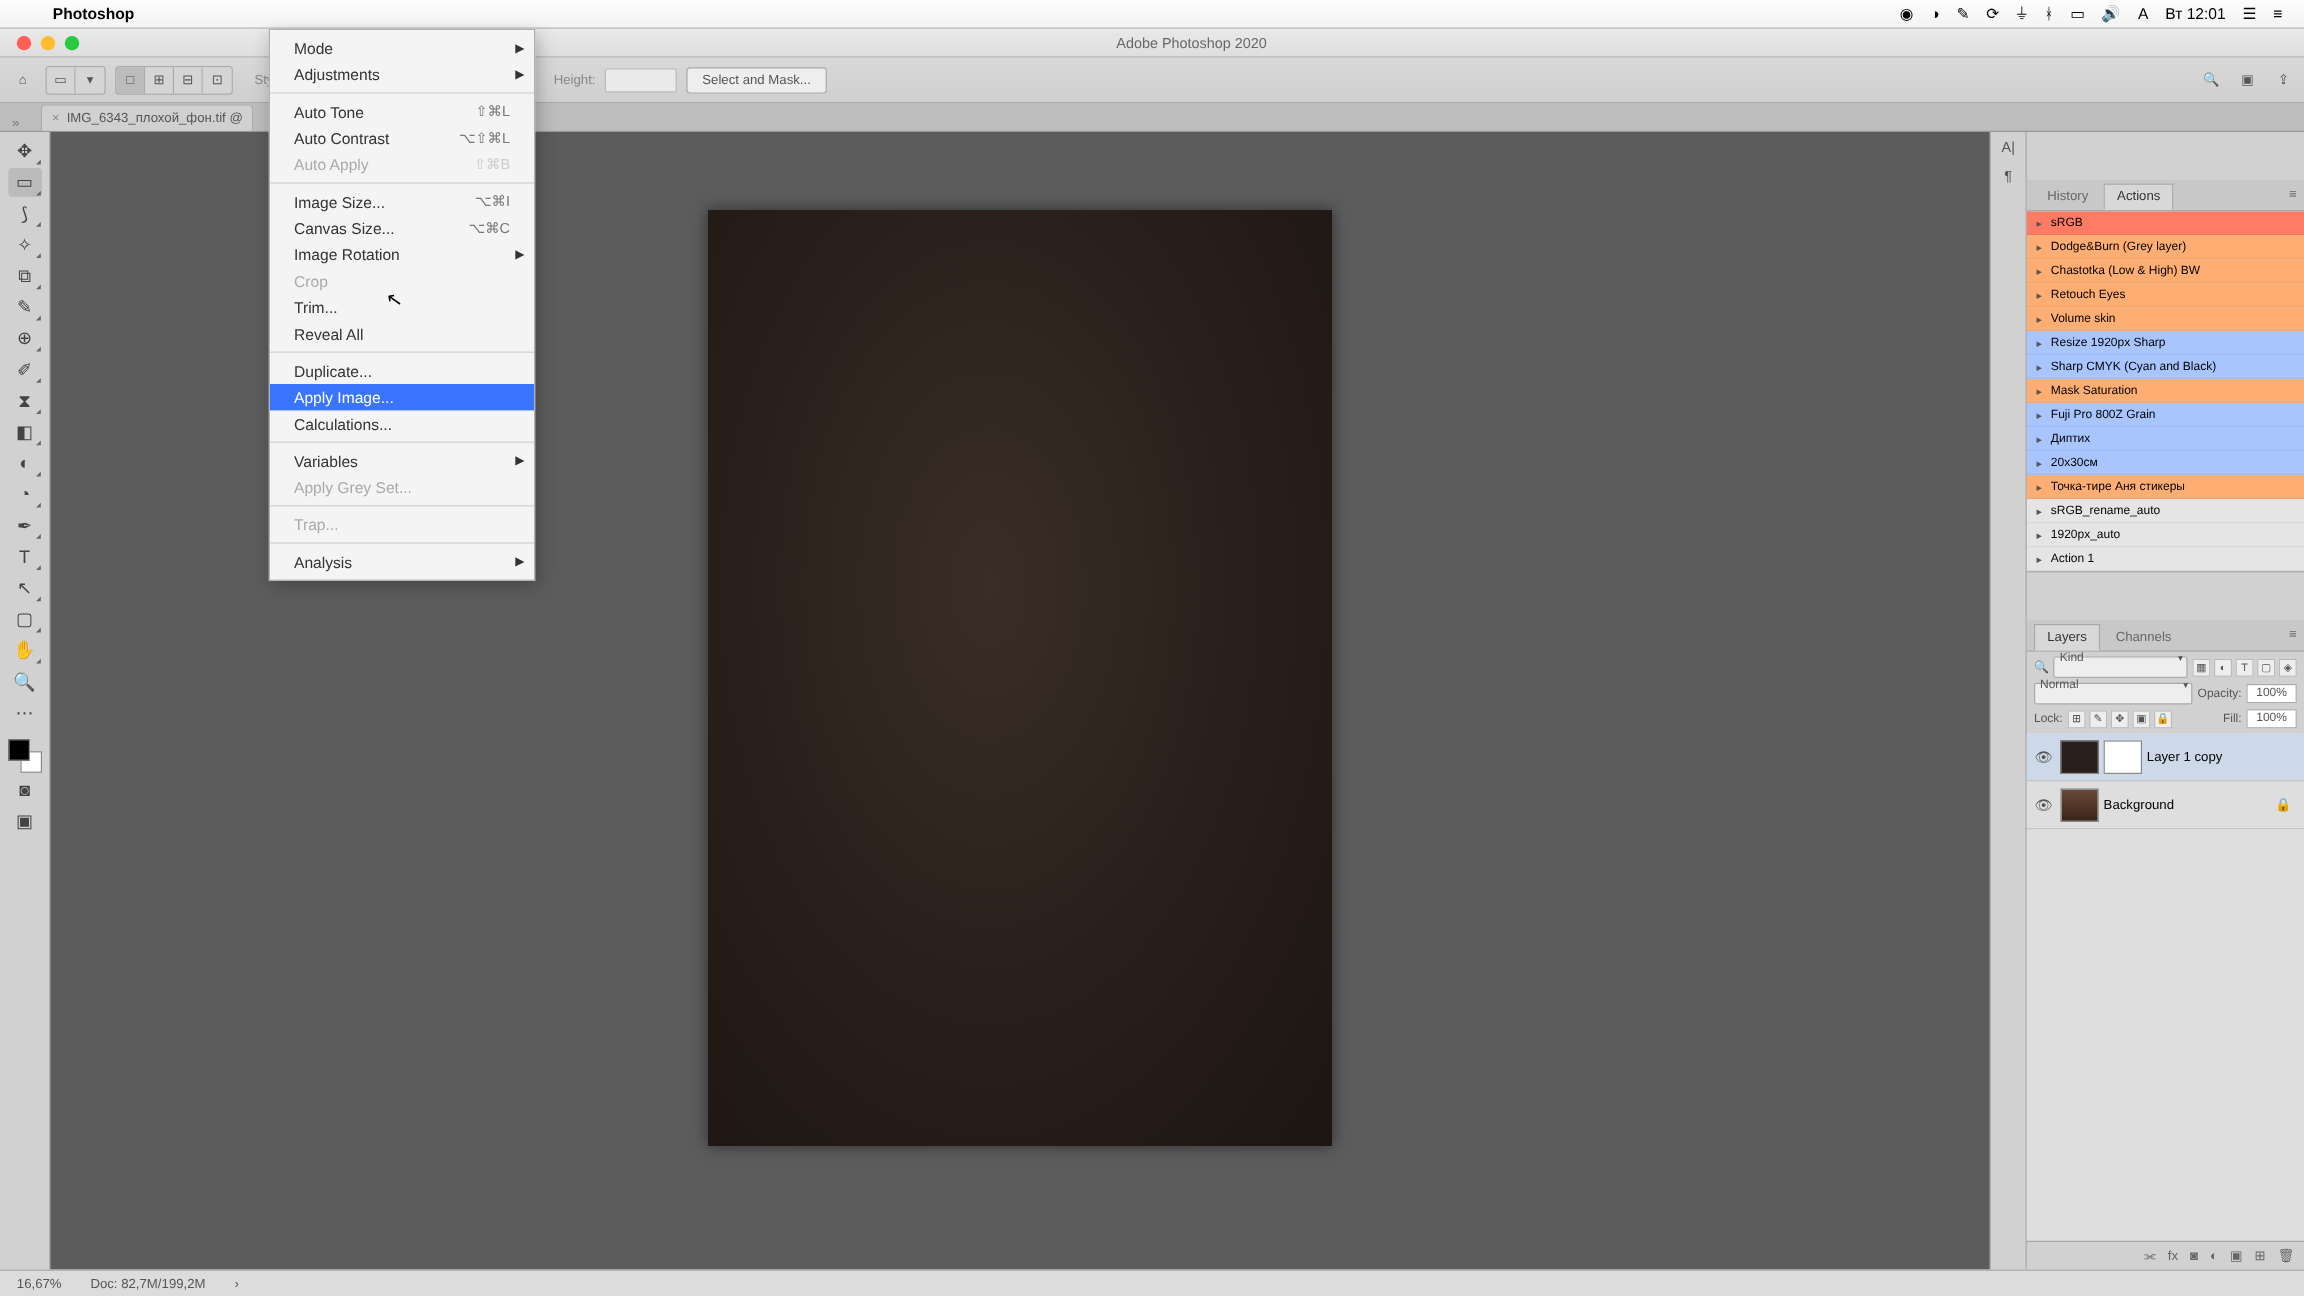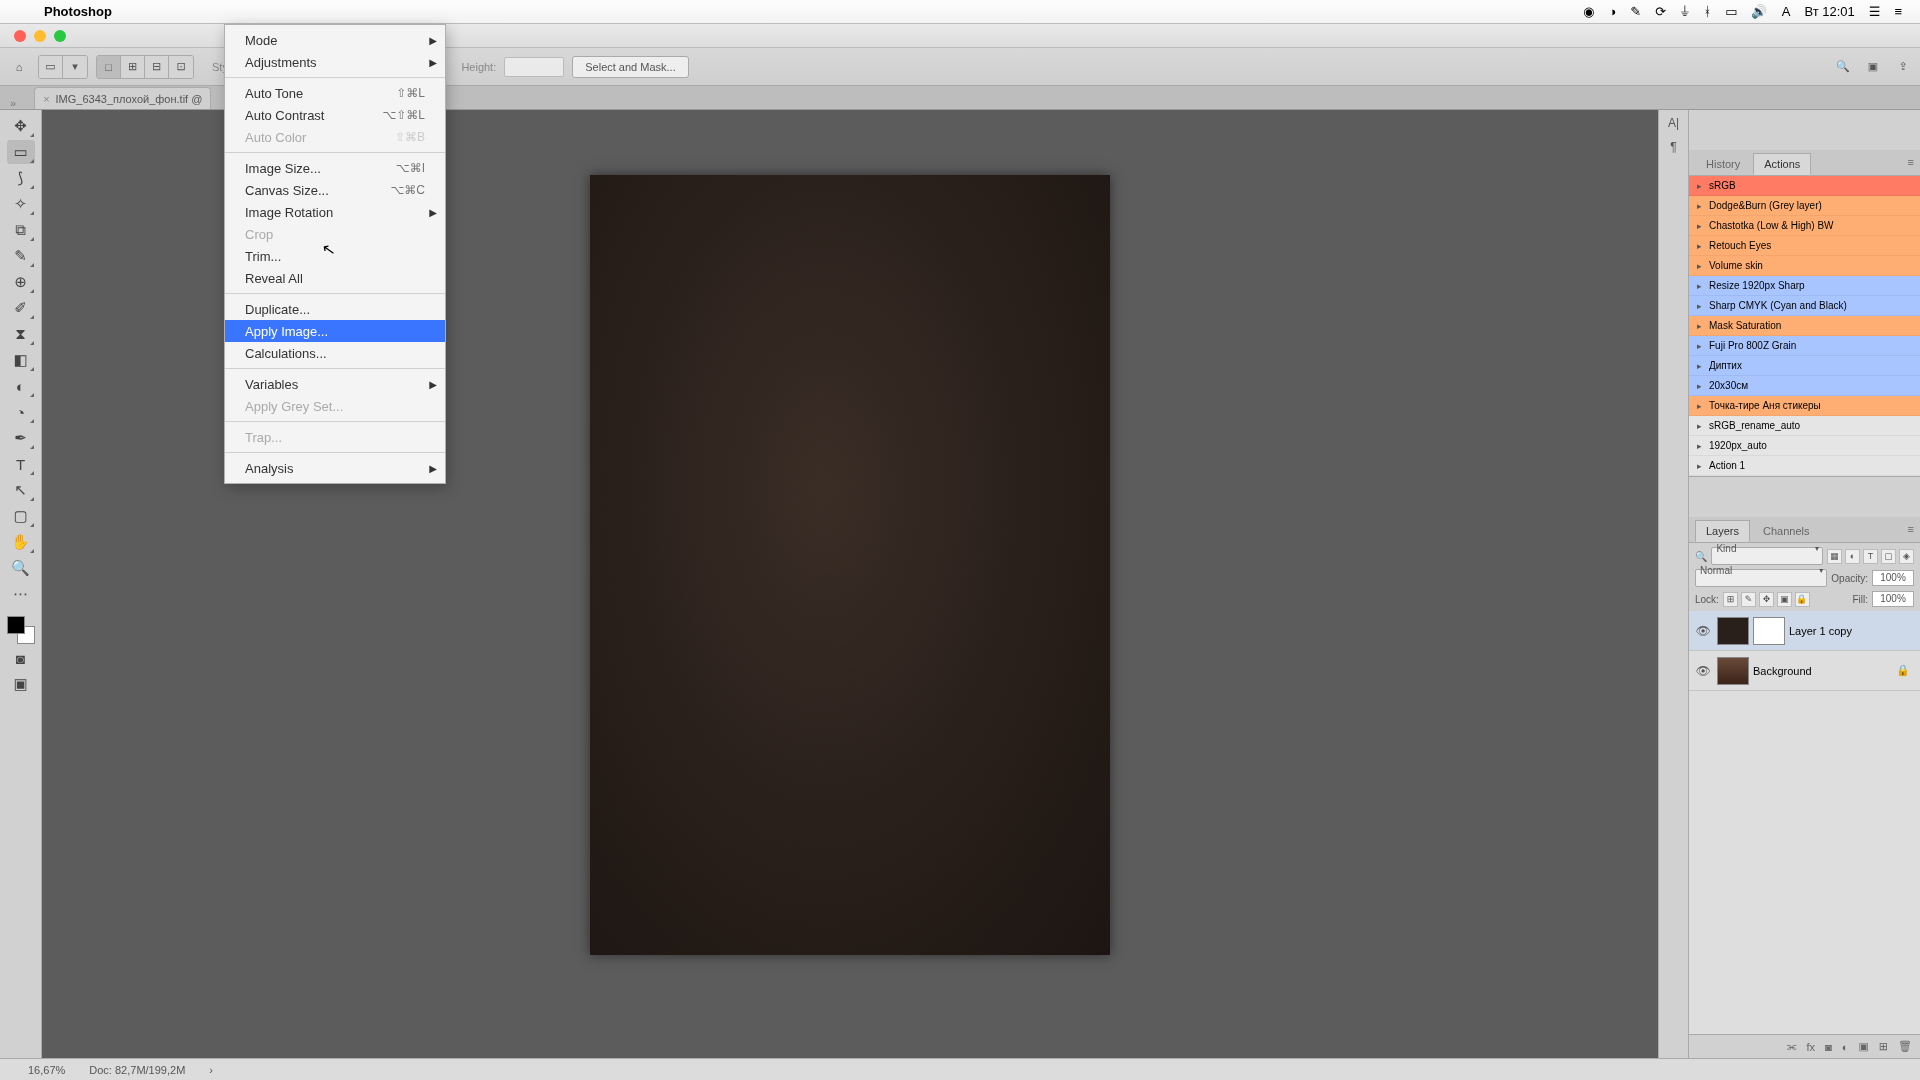--- a/index.html
+++ b/index.html
@@ -82,21 +82,21 @@
 .layer-row { height:40px; display:flex; align-items:center; border-bottom:1px solid #c5c5c5; font-size:11px; }
 .layer-row.sel { background:#cdd8e8; }
 .eye-col { width:28px; text-align:center; font-size:12px; color:#555; }
 .thumb { width:32px; height:28px; background:#2a201b; border:1px solid #888; margin-right:4px; }
 .thumb.mask { background:#fff; }
 .thumb.bgimg { background: linear-gradient(#6a4a3a,#3a2418); }
 .lock-ico { margin-left:auto; margin-right:10px; font-size:11px; color:#666; }
 .panel-footer { height:24px; border-top:1px solid #aaa; display:flex; align-items:center; justify-content:flex-end; gap:10px; padding-right:8px; font-size:11px; color:#666; }
 
 
-.status-bar { position:absolute; left:0; right:0; bottom:0; height:22px; background:#dcdcdc; border-top:1px solid #aaa; display:flex; align-items:center; font-size:11px; color:#555; padding-left:28px; gap:24px; }
+.status-bar { position:absolute; left:0; right:0; bottom:0; height:22px; background:#dcdcdc; border-top:1px solid #aaa; display:flex; align-items:center; font-size:11px; color:#555; padding-left:14px; gap:24px; }
 
 
 .dropdown { position:absolute; top:24px; left:224px; width:222px; background:#f4f4f4; border:1px solid #b0b0b0; box-shadow:2px 4px 14px rgba(0,0,0,0.25); font-size:13px; padding:4px 0; z-index:1000; }
 .dd-item { height:22px; display:flex; align-items:center; padding:0 20px 0 20px; position:relative; color:#333; }
 .dd-item.disabled { color:#aaa; }
 .dd-item.hover { background:#3a75ff; color:#fff; }
 .dd-item .shortcut { margin-left:auto; font-size:12px; color:#777; }
 .dd-item.disabled .shortcut { color:#ccc; }
 .dd-item .sub-arrow { position:absolute; right:8px; font-size:10px; }
 .dd-sep { height:1px; background:#d0d0d0; margin:4px 0; }
@@ -124,20 +124,21 @@
     <span class="ico">≡</span>
   </div>
 </div>
 
 <div class="win-title">
   <div class="traffic">
     <span class="t-red"></span>
     <span class="t-yel"></span>
     <span class="t-grn"></span>
   </div>
+  <div class="title-text">Adobe Photoshop 2020</div>
 </div>
 
 <div class="options-bar">
   <div class="home-ico">⌂</div>
   <div class="opt-group">
     <div class="opt-btn">▭</div>
       <div class="opt-btn">▾</div>
   </div>
   <div class="opt-group">
     <div class="opt-btn sel">□</div>
@@ -365,21 +366,21 @@
     <div class="dd-sep"></div>
     <div class="dd-item">
       <span>Auto Tone</span>
       <span class="shortcut">⇧⌘L</span>
     </div>
     <div class="dd-item">
       <span>Auto Contrast</span>
       <span class="shortcut">⌥⇧⌘L</span>
     </div>
     <div class="dd-item disabled">
-      <span>Auto Color</span>
+      <span>Auto Apply</span>
       <span class="shortcut">⇧⌘B</span>
     </div>
     <div class="dd-sep"></div>
     <div class="dd-item">
       <span>Image Size...</span>
       <span class="shortcut">⌥⌘I</span>
     </div>
     <div class="dd-item">
       <span>Canvas Size...</span>
       <span class="shortcut">⌥⌘C</span>

